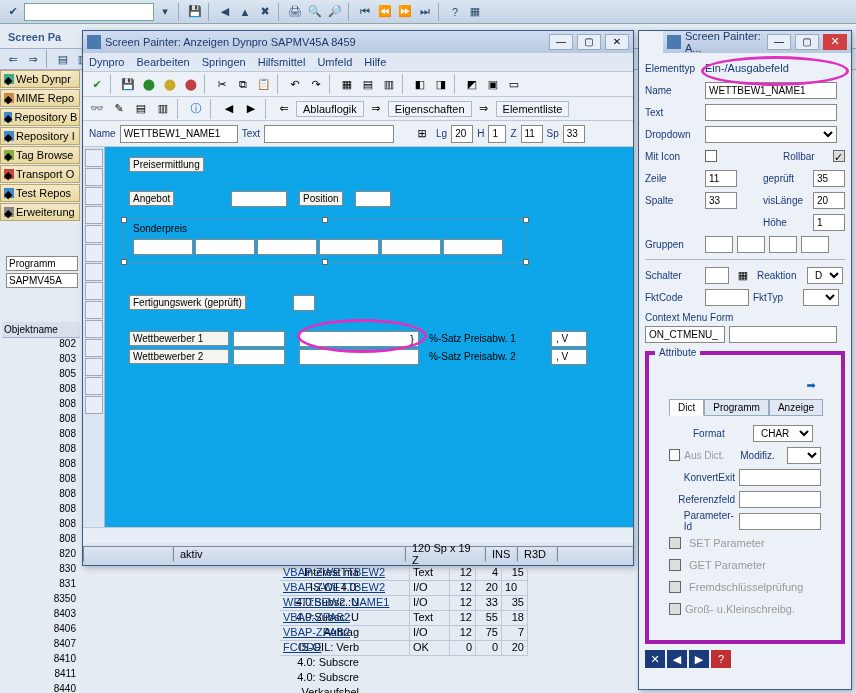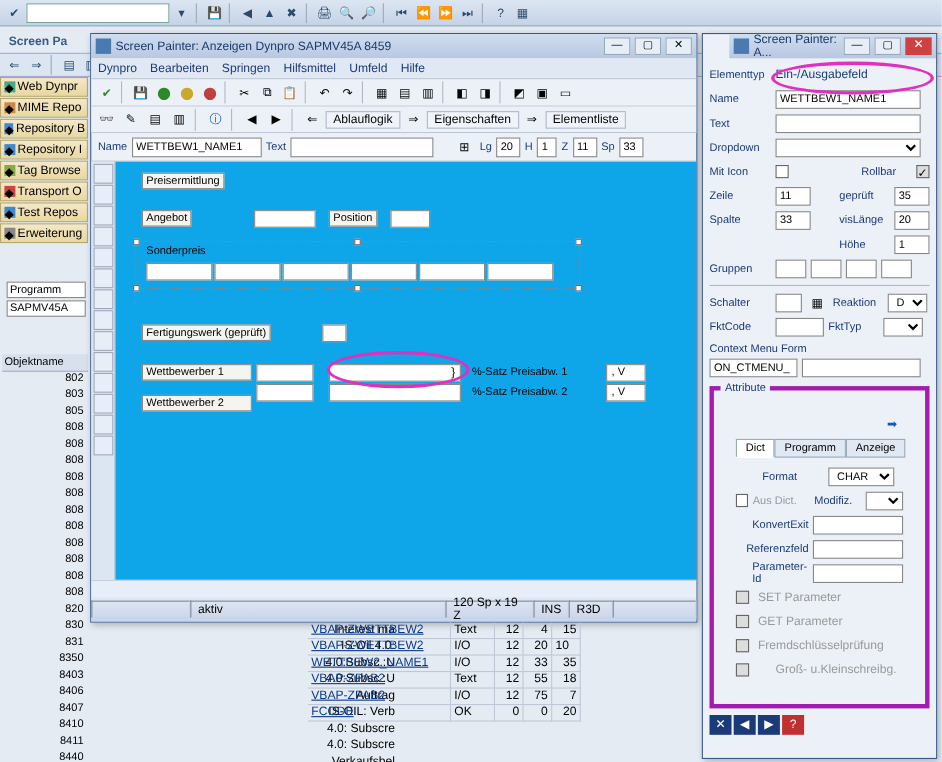--- a/index.html
+++ b/index.html
@@ -318,21 +318,21 @@
 
       <div class="form-el box-lbl" style="left:24px;top:148px">Fertigungswerk (geprüft)</div>
       <div class="form-el box-in" style="left:188px;top:148px;width:22px"></div>
 
       <div class="form-el box-lbl" style="left:24px;top:184px;width:100px">Wettbewerber 1</div>
       <div class="form-el box-in" style="left:128px;top:184px;width:52px"></div>
       <div class="form-el box-in" style="left:194px;top:184px;width:120px;text-align:right;padding-right:4px;line-height:14px"><span>}</span></div>
       <div class="form-el" style="left:324px;top:186px">%-Satz Preisabw. 1</div>
       <div class="form-el box-in" style="left:446px;top:184px;width:36px;padding-left:4px;line-height:14px">,   V</div>
 
-      <div class="form-el box-lbl" style="left:24px;top:212px;width:100px">Wettbewerber 2</div>
+      <div class="form-el box-lbl" style="left:24px;top:202px;width:100px">Wettbewerber 2</div>
       <div class="form-el box-in" style="left:128px;top:202px;width:52px"></div>
       <div class="form-el box-in" style="left:194px;top:202px;width:120px"></div>
       <div class="form-el" style="left:324px;top:204px">%-Satz Preisabw. 2</div>
       <div class="form-el box-in" style="left:446px;top:202px;width:36px;padding-left:4px;line-height:14px">,   V</div>
 
       <div class="circle-hi" style="left:192px;top:172px;width:130px;height:34px"></div>
     </div>
   </div>
   <div class="canvas-scroll"></div>
   <div class="sp-status">
@@ -551,21 +551,21 @@
       <div class="prop-row">
           <span class="chk" style="background:#ddd"></span>
           <span style="color:#999;margin-left:4px">GET Parameter</span>
         </div>
       <div class="prop-row">
           <span class="chk" style="background:#ddd"></span>
           <span style="color:#999;margin-left:4px">Fremdschlüsselprüfung</span>
         </div>
       <div class="prop-row">
           <span class="chk" style="background:#ddd"></span>
-          <span style="color:#999;margin-left:20px">Groß- u.Kleinschreibg.</span>
+          <span style="color:#999;margin-left:0">Groß- u.Kleinschreibg.</span>
         </div>
     </div>
 
     <div class="nav-btns">
       <div class="nav-btn">✕</div>
       <div class="nav-btn">◀</div>
       <div class="nav-btn">▶</div>
       <div class="nav-btn help">?</div>
     </div>
   </div>

